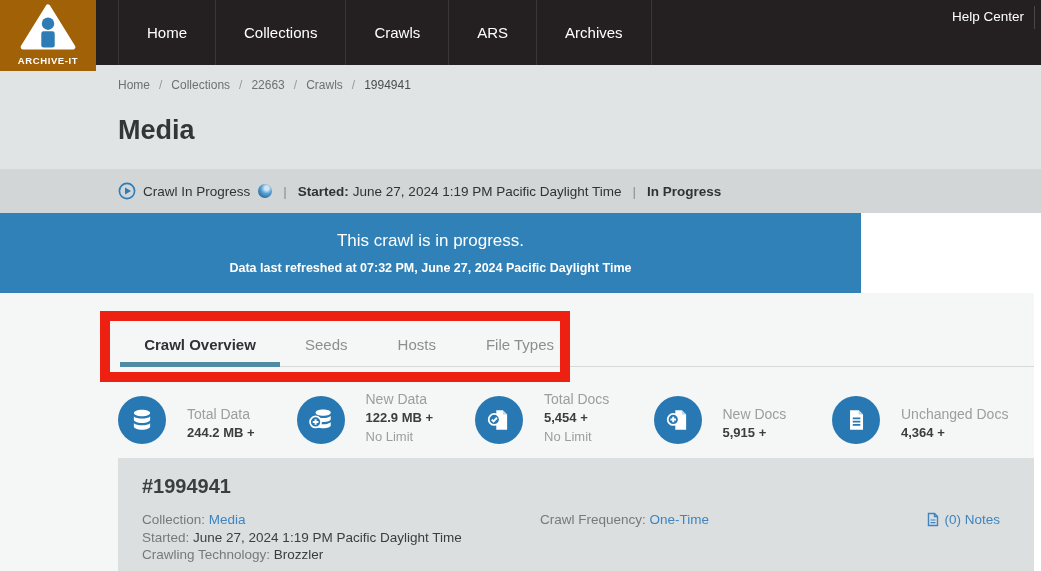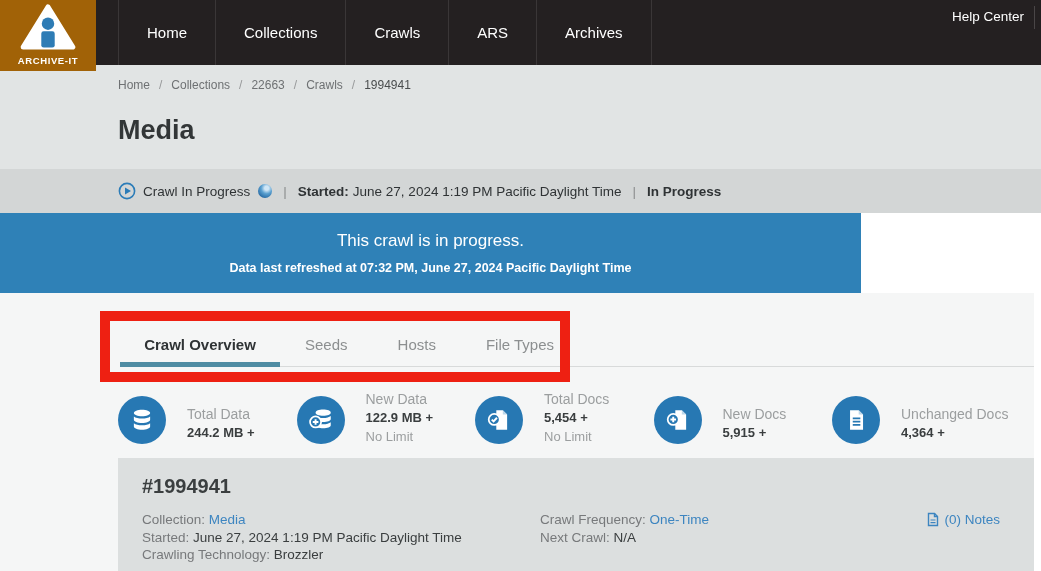--- a/index.html
+++ b/index.html
@@ -260,24 +260,20 @@
         <div>
           <span class="detail-label">Crawling Technology:</span>
           <span class="detail-value">Brozzler</span>
         </div>
       </div>
       <div>
         <div>
           <span class="detail-label">Crawl Frequency:</span>
           <span class="link">One-Time</span>
         </div>
-        <div>
-          <span class="detail-label">Next Crawl:</span>
-          <span class="detail-value">N/A</span>
-        </div>
       </div>
       <div class="notes-col link">
         <span class="notes-icon">
           <svg width="14" height="15" viewBox="0 0 14 15">
             <path d="M2.5 1.5h6l3 3v9h-9z" fill="none" stroke="#3d85c0" stroke-width="1.4"></path>
             <path d="M8.5 1.5v3h3" fill="none" stroke="#3d85c0" stroke-width="1.4"></path>
             <path d="M4.5 8h5M4.5 10.7h5" stroke="#3d85c0" stroke-width="1.2"></path>
           </svg>
         </span>
         <span class="notes-label">(0) Notes</span>

